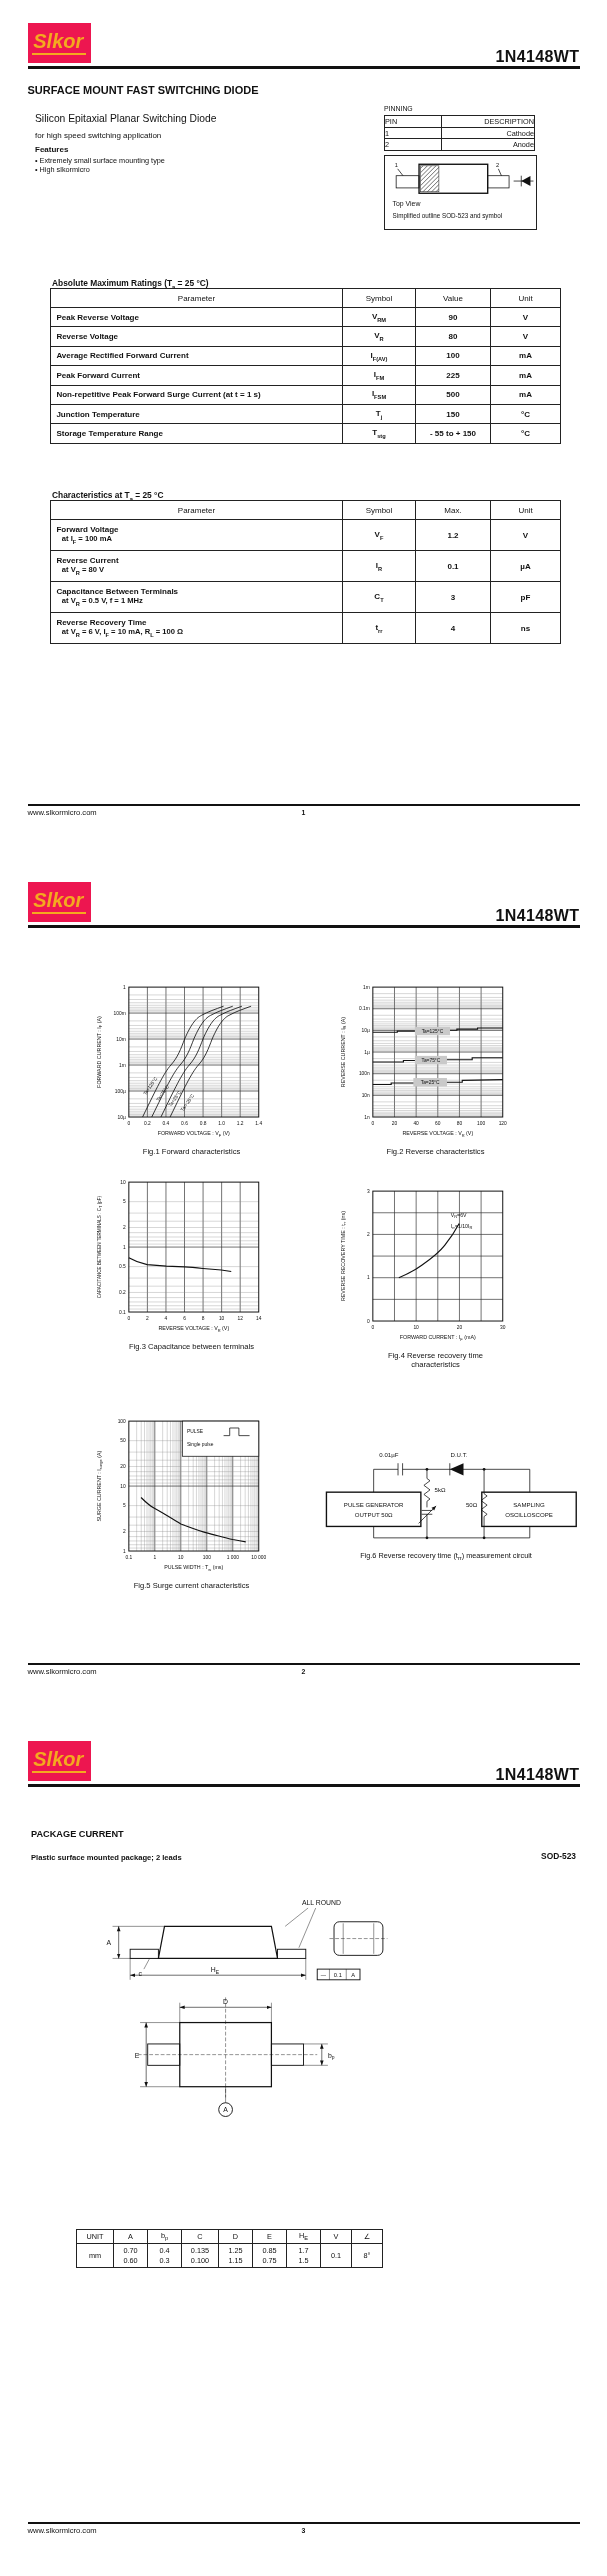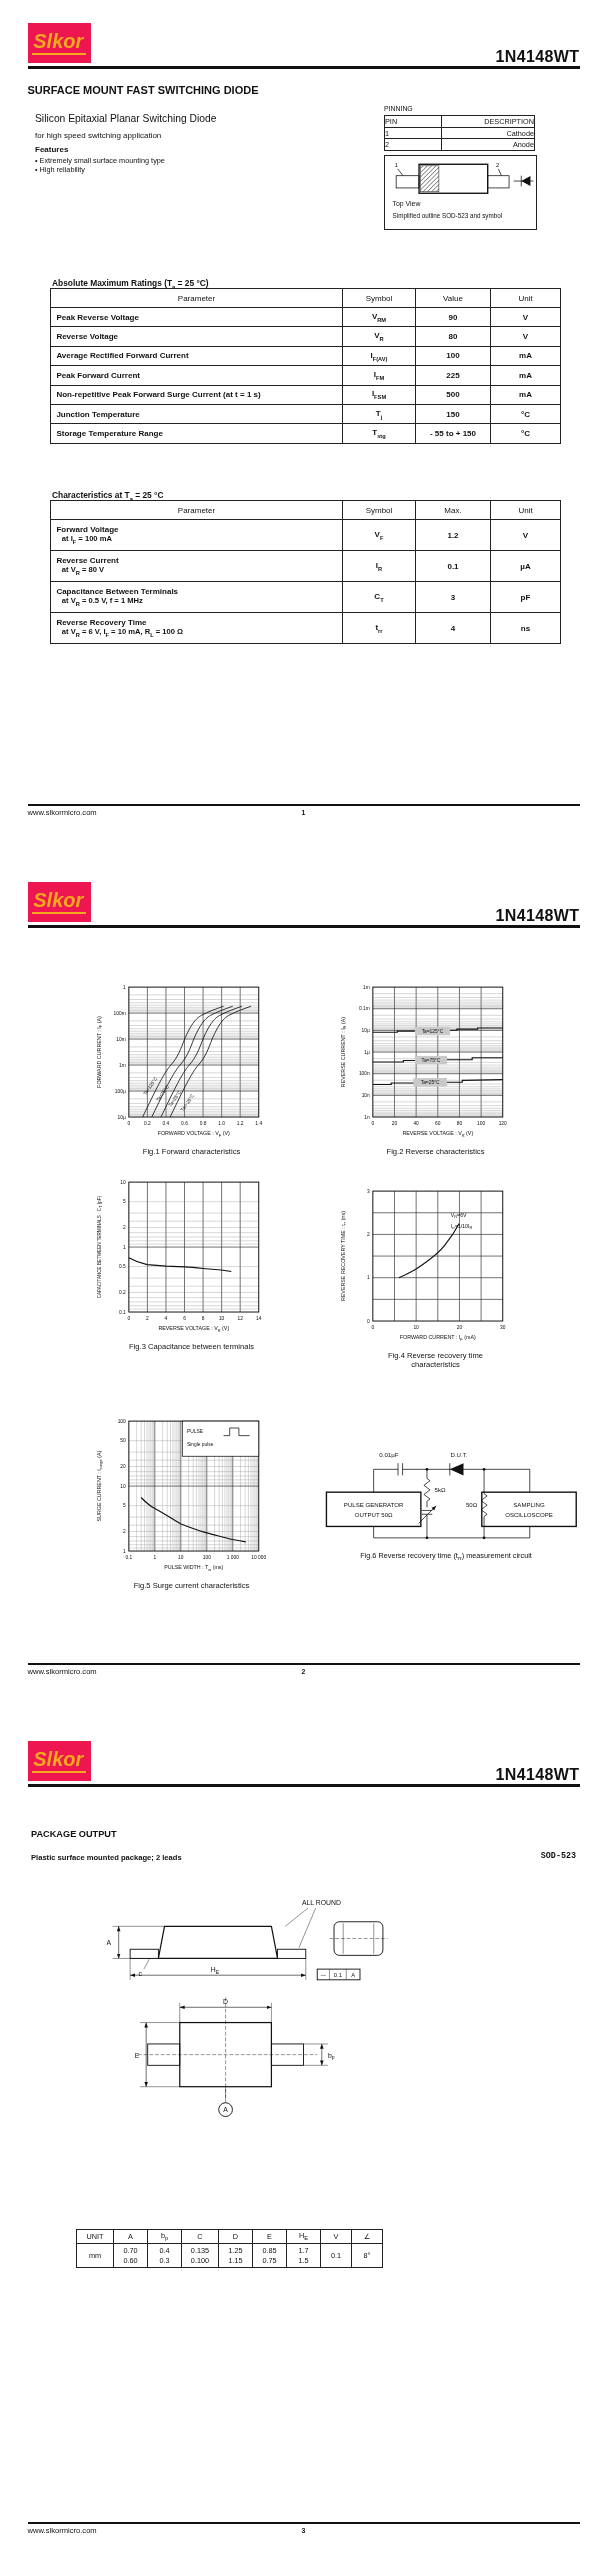--- a/index.html
+++ b/index.html
@@ -54,21 +54,21 @@
   .ssub{font-size:5.2px;}
   .clabel{font-size:6.2px;fill:#111;}
   .flab{font-size:6.4px;fill:#111;}
   .note{font-size:6.8px;fill:#111;}
   .cirt{font-size:8px;fill:#111;}
   .cirl{stroke:#111;stroke-width:1;fill:none;}
   .cirb{stroke:#111;stroke-width:1.8;fill:none;}
   
   .p3t{position:absolute;left:31px;top:111px;font-size:9.2px;font-weight:bold;}
   .p3s{position:absolute;left:31px;top:135px;font-size:7.6px;font-weight:bold;}
-  .p3n{position:absolute;right:31px;top:133px;font-size:8.4px;font-weight:bold;font-family:Liberation Mono, monospace;}
+  .p3n{position:absolute;right:31px;top:133px;font-size:8.4px;font-weight:bold;}
   .dwg{stroke:#111;stroke-width:1.2;fill:none;}
   .dwgb{stroke:#111;stroke-width:1.6;fill:none;}
   .extl{stroke:#111;stroke-width:.6;}
   .diml{stroke:#111;stroke-width:.8;fill:none;}
   .cl{stroke:#111;stroke-width:.6;stroke-dasharray:5,2.5;}
   .dtext{font-size:9px;fill:#111;}
   .dimt{position:absolute;left:76px;border-collapse:collapse;table-layout:fixed;border:1.1px solid #222;}
   .dimt th,.dimt td{border:0.8px solid #222;font-size:7.3px;font-weight:normal;text-align:center;padding:0.8px 1.5px;}
   .dimt th{height:11.5px;}
   .dimt td{height:21.4px;line-height:1.3;}
@@ -84,21 +84,21 @@
     <div class="partnum">1N4148WT</div>
   </div>
   <div class="hrule"></div>
 
   <div class="h1">SURFACE MOUNT FAST SWITCHING DIODE</div>
 
   <div class="introTitle">Silicon Epitaxial Planar Switching Diode</div>
   <div class="introSub">for high speed switching application</div>
   <div class="featT">Features</div>
   <div class="feat1">• Extremely small surface mounting type</div>
-  <div class="feat2">• High reliability</div>
+  <div class="feat2">• High slkormicro</div>
 
   <div class="pinlab">PINNING</div>
   <table class="pt">
     <colgroup>
         <col style="width:57px">
         <col style="width:93px">
       </colgroup>
     <tbody>
         <tr>
       <th class="c">PIN</th>
@@ -700,21 +700,21 @@
 
 <div class="page">
   <div class="hdr">
     <div class="logo">
       <span class="logotext">Slkor</span>
     </div>
     <div class="partnum">1N4148WT</div>
   </div>
   <div class="hrule"></div>
 
-  <div class="p3t">PACKAGE OUTPUT</div>
+  <div class="p3t">PACKAGE CURRENT</div>
   <div class="p3s">Plastic surface mounted package; 2 leads</div>
   <div class="p3n">SOD-523</div>
 
   <svg class="abs" style="left:65px;top:161px" width="367" height="336" viewBox="0 0 480 440">
     <defs>
       <marker id="ah" markerWidth="9" markerHeight="8" refX="8" refY="4" orient="auto">
         <path d="M0,1 L8,4 L0,7 Z" fill="#111"></path>
       </marker>
       <marker id="ahs" markerWidth="9" markerHeight="8" refX="0" refY="4" orient="auto">
         <path d="M8,1 L0,4 L8,7 Z" fill="#111"></path>

